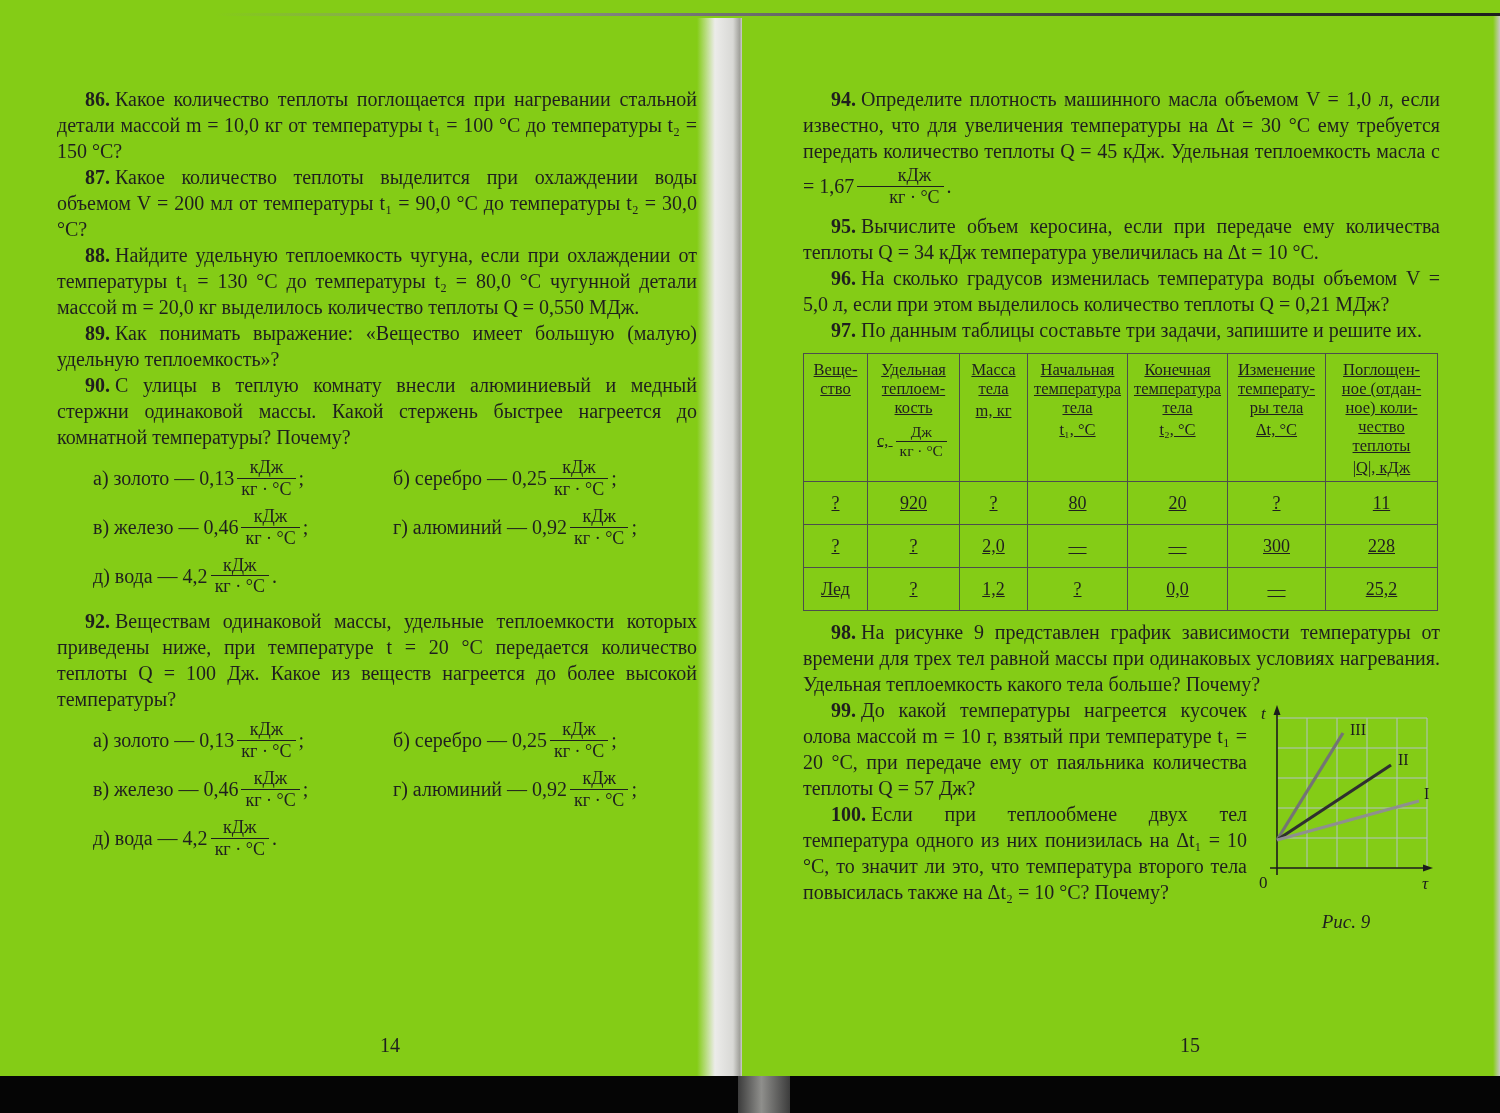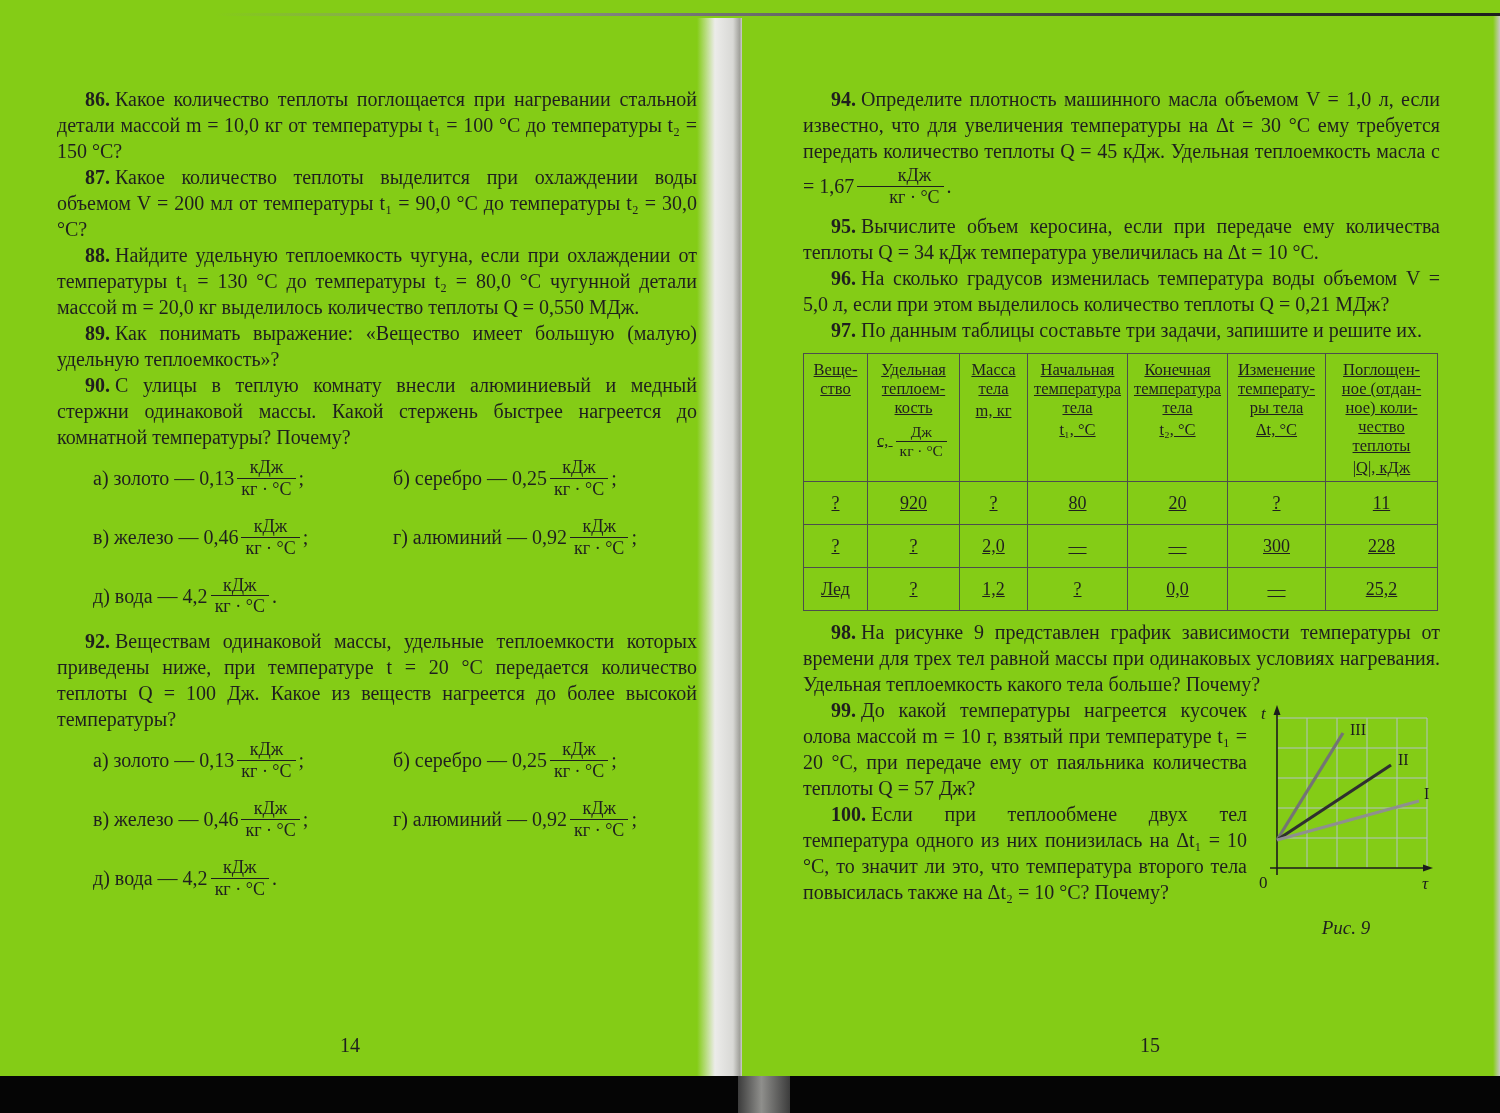--- a/index.html
+++ b/index.html
@@ -20,38 +20,38 @@
   .page-left{left:57px;width:640px;}
   .page-right{left:803px;width:637px;}
   .prob{margin:0;text-indent:28px;}
   .pnum{font-weight:bold;margin-right:5px;}
   
   .frac{display:inline-block;vertical-align:middle;text-align:center;line-height:1.05;
         font-size:18px;margin:4px 3px;position:relative;top:-2px;}
   .frac .num{display:block;border-bottom:1.4px solid #1f1f1f;padding:0 4px 1px;}
   .frac .den{display:block;padding:1px 4px 0;}
   
-  .sub-list{display:grid;grid-template-columns:300px 340px;margin:6px 0 6px 36px;row-gap:10px;}
+  .sub-list{display:grid;grid-template-columns:300px 340px;margin:6px 0 6px 36px;row-gap:0;}
   .sub-item{white-space:nowrap;text-align:left;}
   
   table.t97{border-collapse:collapse;margin:10px 0 8px 0;width:634px;table-layout:fixed;text-decoration:underline;}
   table.t97 th,table.t97 td{border:1.5px solid #4d4d4d;}
   table.t97 th{font-weight:normal;font-size:16.5px;line-height:19px;vertical-align:top;
                padding:6px 2px 4px;text-align:center;}
   table.t97 td{font-size:18px;text-align:center;padding:8px 2px;height:24px;}
   .th-title{white-space:pre-line;}
   .th-unit{margin-top:3px;}
   .th-unit .frac{font-size:15.5px;top:0;}
   
   .row99{display:flex;align-items:flex-start;}
   .col99{width:444px;}
   .fig{width:188px;margin-left:auto;text-align:center;padding-top:6px;}
-  .fig-caption{font-style:italic;font-size:19px;margin-top:6px;text-align:center;}
-  
-  .pageno{position:absolute;top:1034px;width:60px;text-align:left;font-size:20px;color:#1f1f1f;}
+  .fig-caption{font-style:italic;font-size:19px;text-align:center;}
+  
+  .pageno{position:absolute;top:1034px;width:60px;text-align:right;font-size:20px;color:#1f1f1f;}
   .pageno-left{left:340px;}
   .pageno-right{left:1140px;}
   svg text{font-family:"Liberation Serif","DejaVu Serif",serif;}
 </style>
 </head>
 <body>
 
 <div class="canvas">
   <div class="top-edge"></div>
   <div class="gutter"></div>

